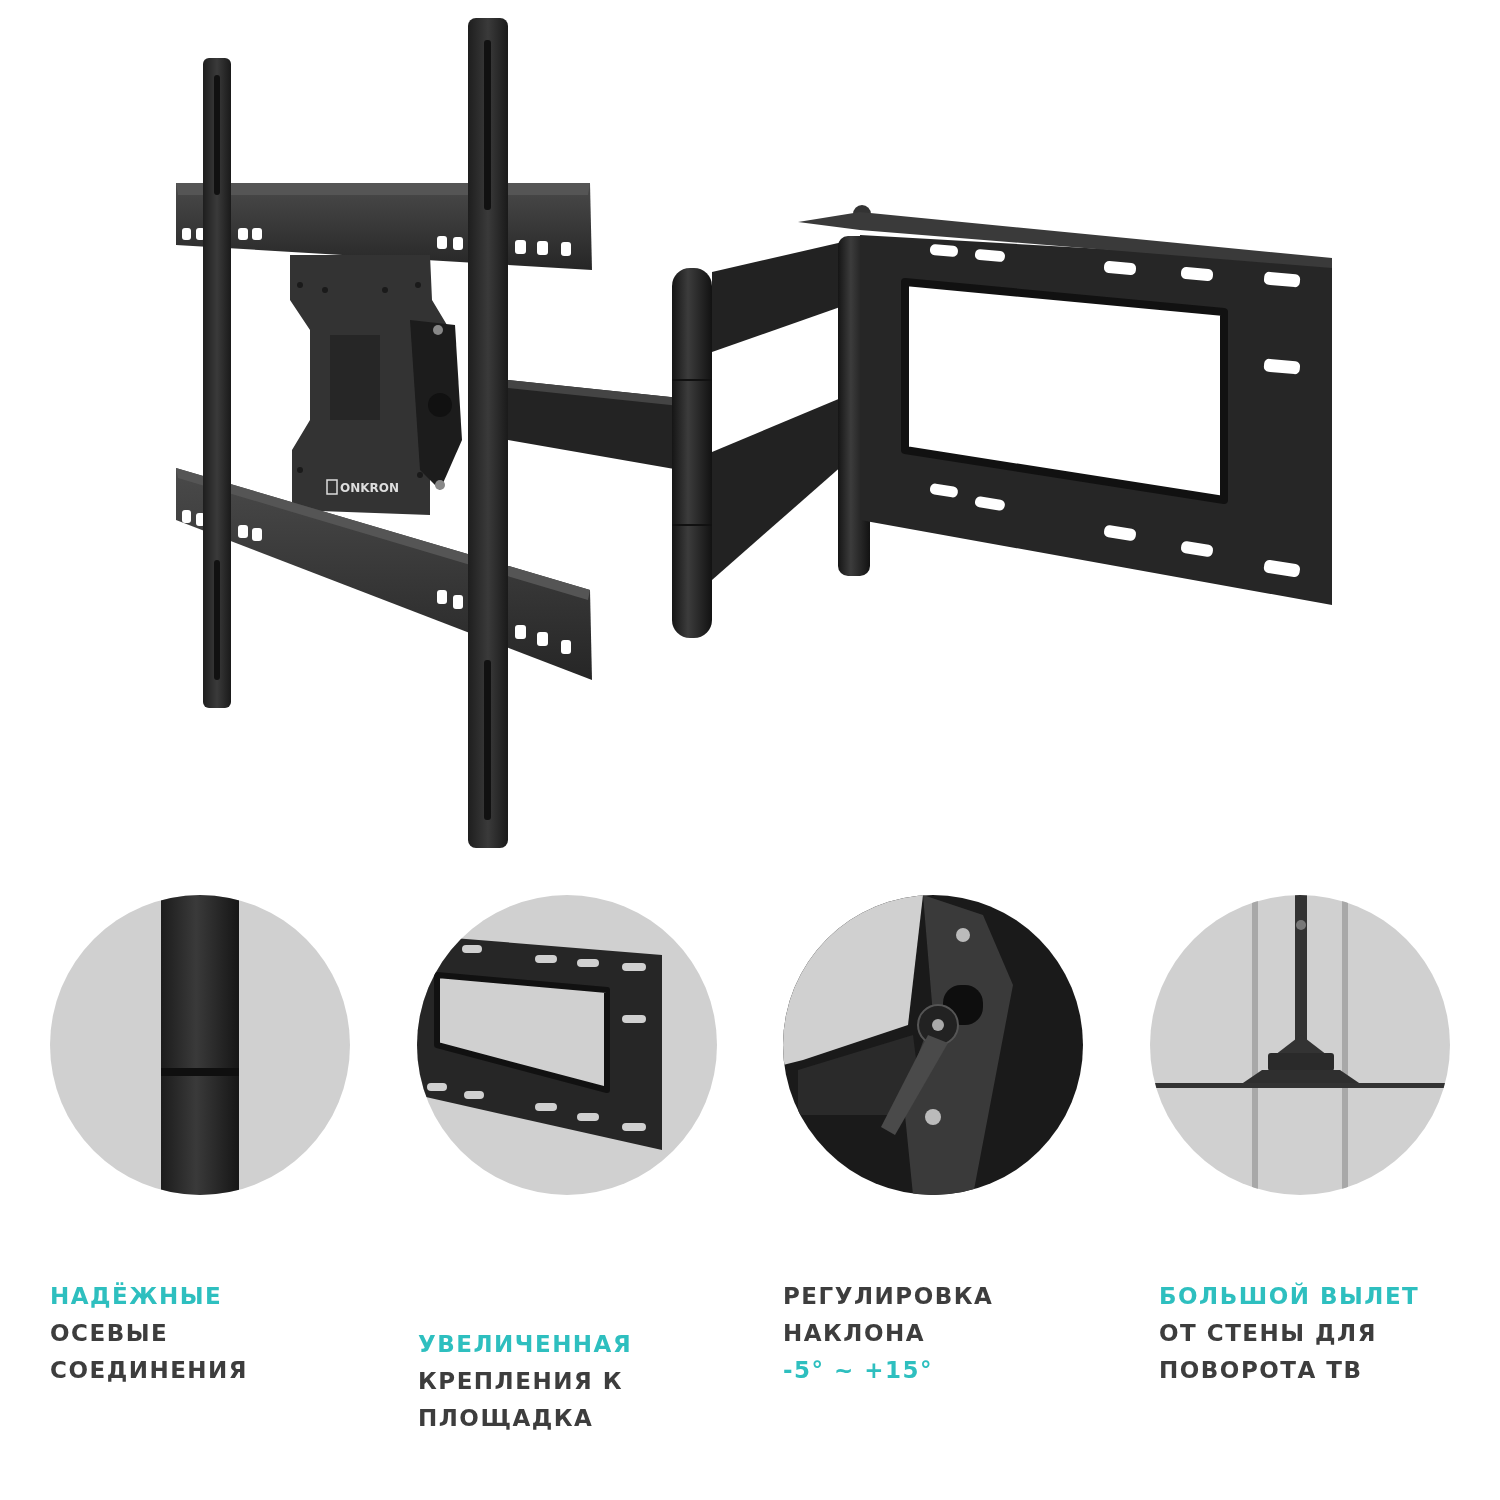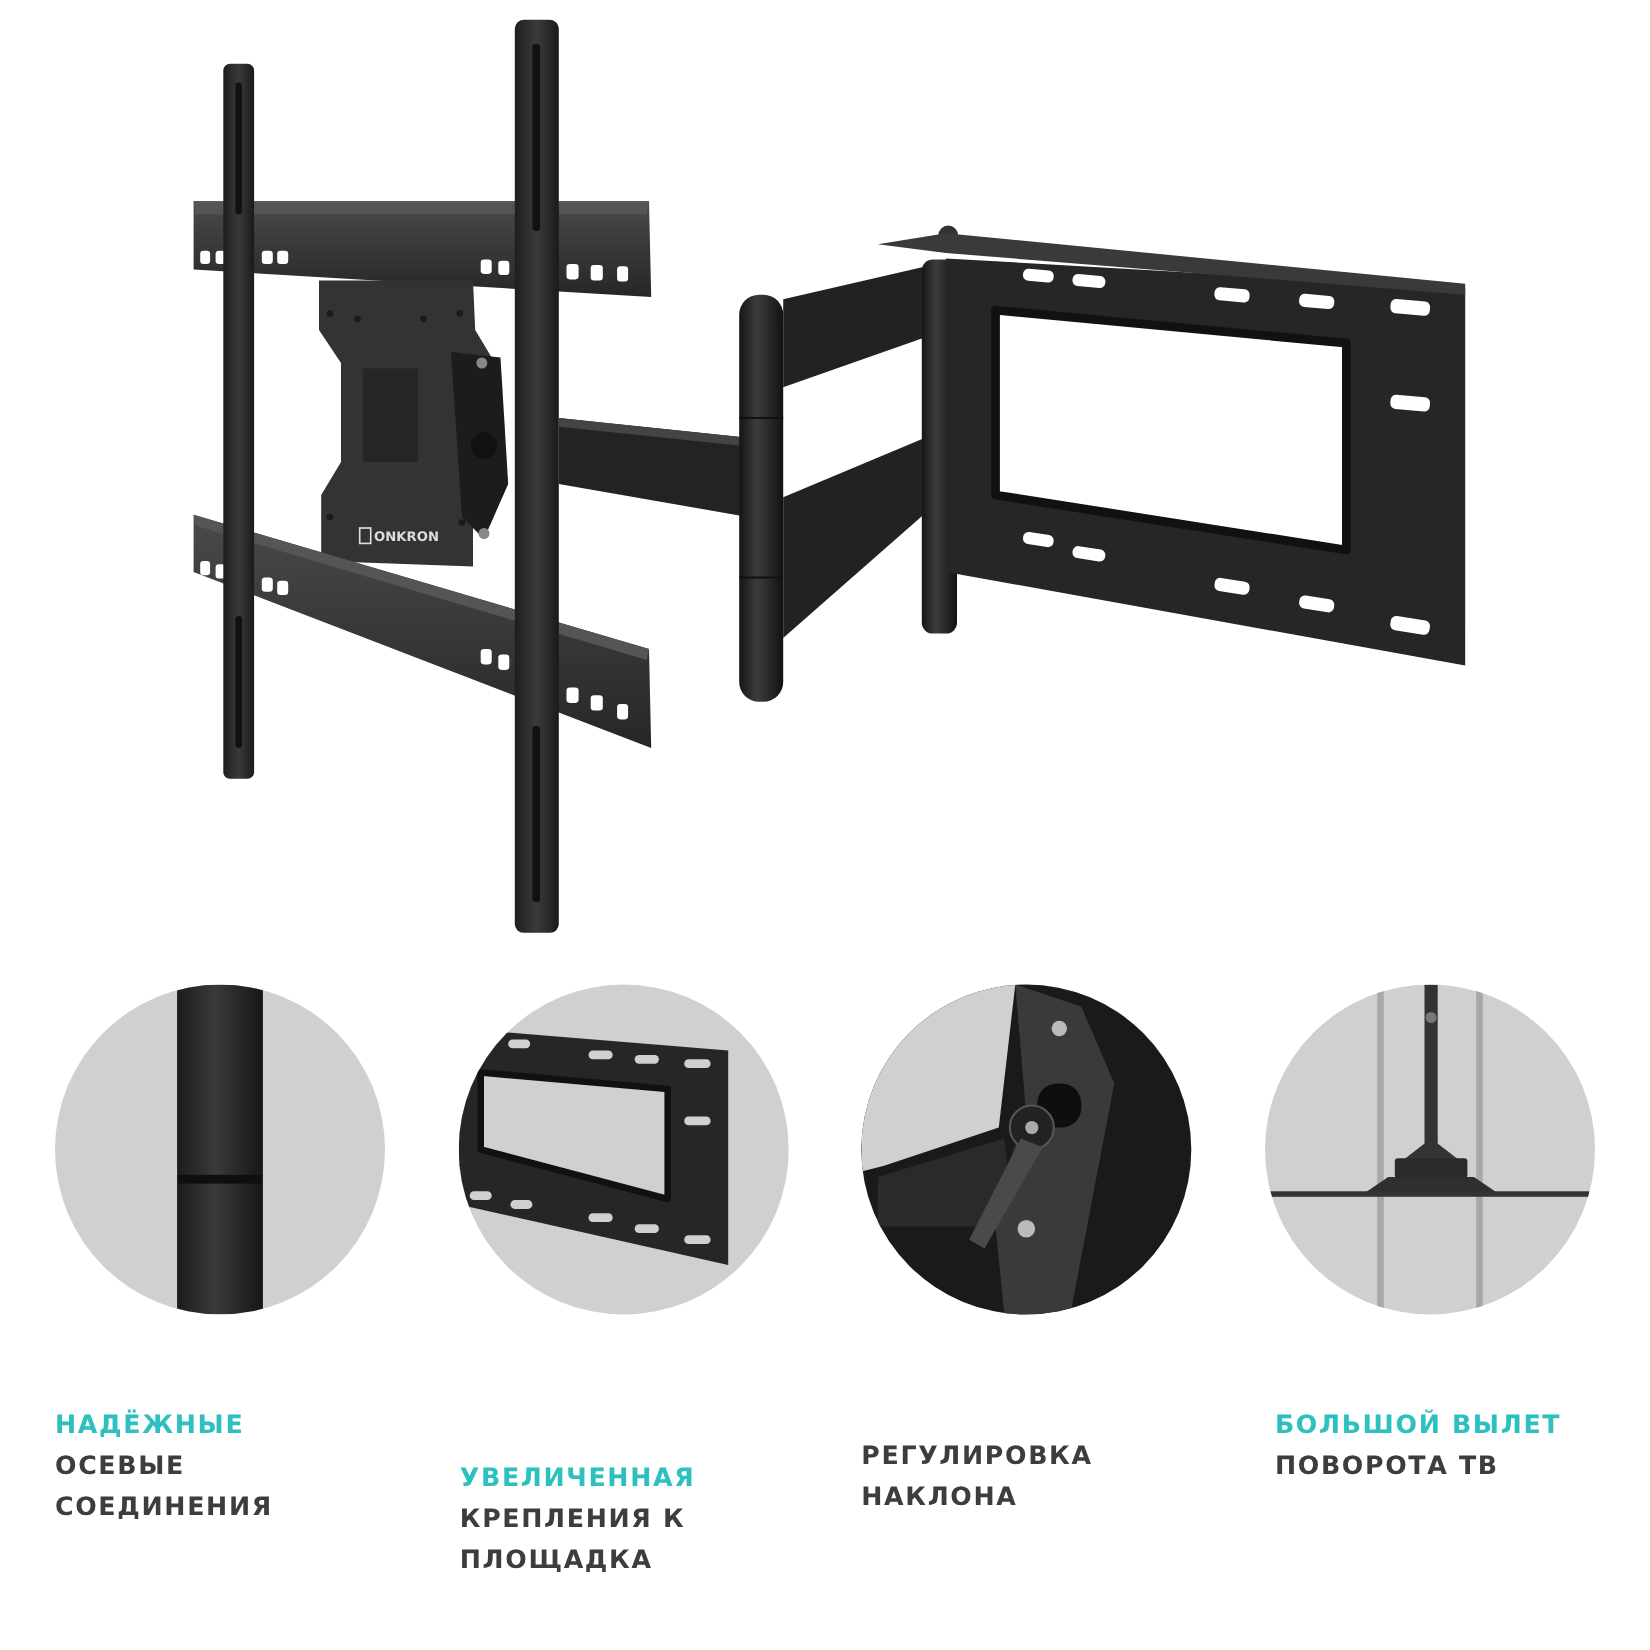--- a/index.html
+++ b/index.html
@@ -217,21 +217,23 @@
   <span class="line">ОСЕВЫЕ</span>
   <span class="line">СОЕДИНЕНИЯ</span>
 </div>
 
 <div class="caption" style="left:418px;margin-top:48px;">
   <span class="accent">УВЕЛИЧЕННАЯ</span>
   <span class="line">КРЕПЛЕНИЯ К</span>
   <span class="line">ПЛОЩАДКА</span>
 </div>
 
-<div class="caption" style="left:783px;margin-top:28px;">
+<div class="caption" style="left:783px;">
   <span class="line">РЕГУЛИРОВКА</span>
   <span class="line">НАКЛОНА</span>
+  <span class="accent">-5° ~ +15°</span>
 </div>
 
 <div class="caption" style="left:1148px;margin-left:11px;">
   <span class="accent">БОЛЬШОЙ ВЫЛЕТ</span>
+  <span class="line">ОТ СТЕНЫ ДЛЯ</span>
   <span class="line">ПОВОРОТА ТВ</span>
 </div>
 
 </body></html>

